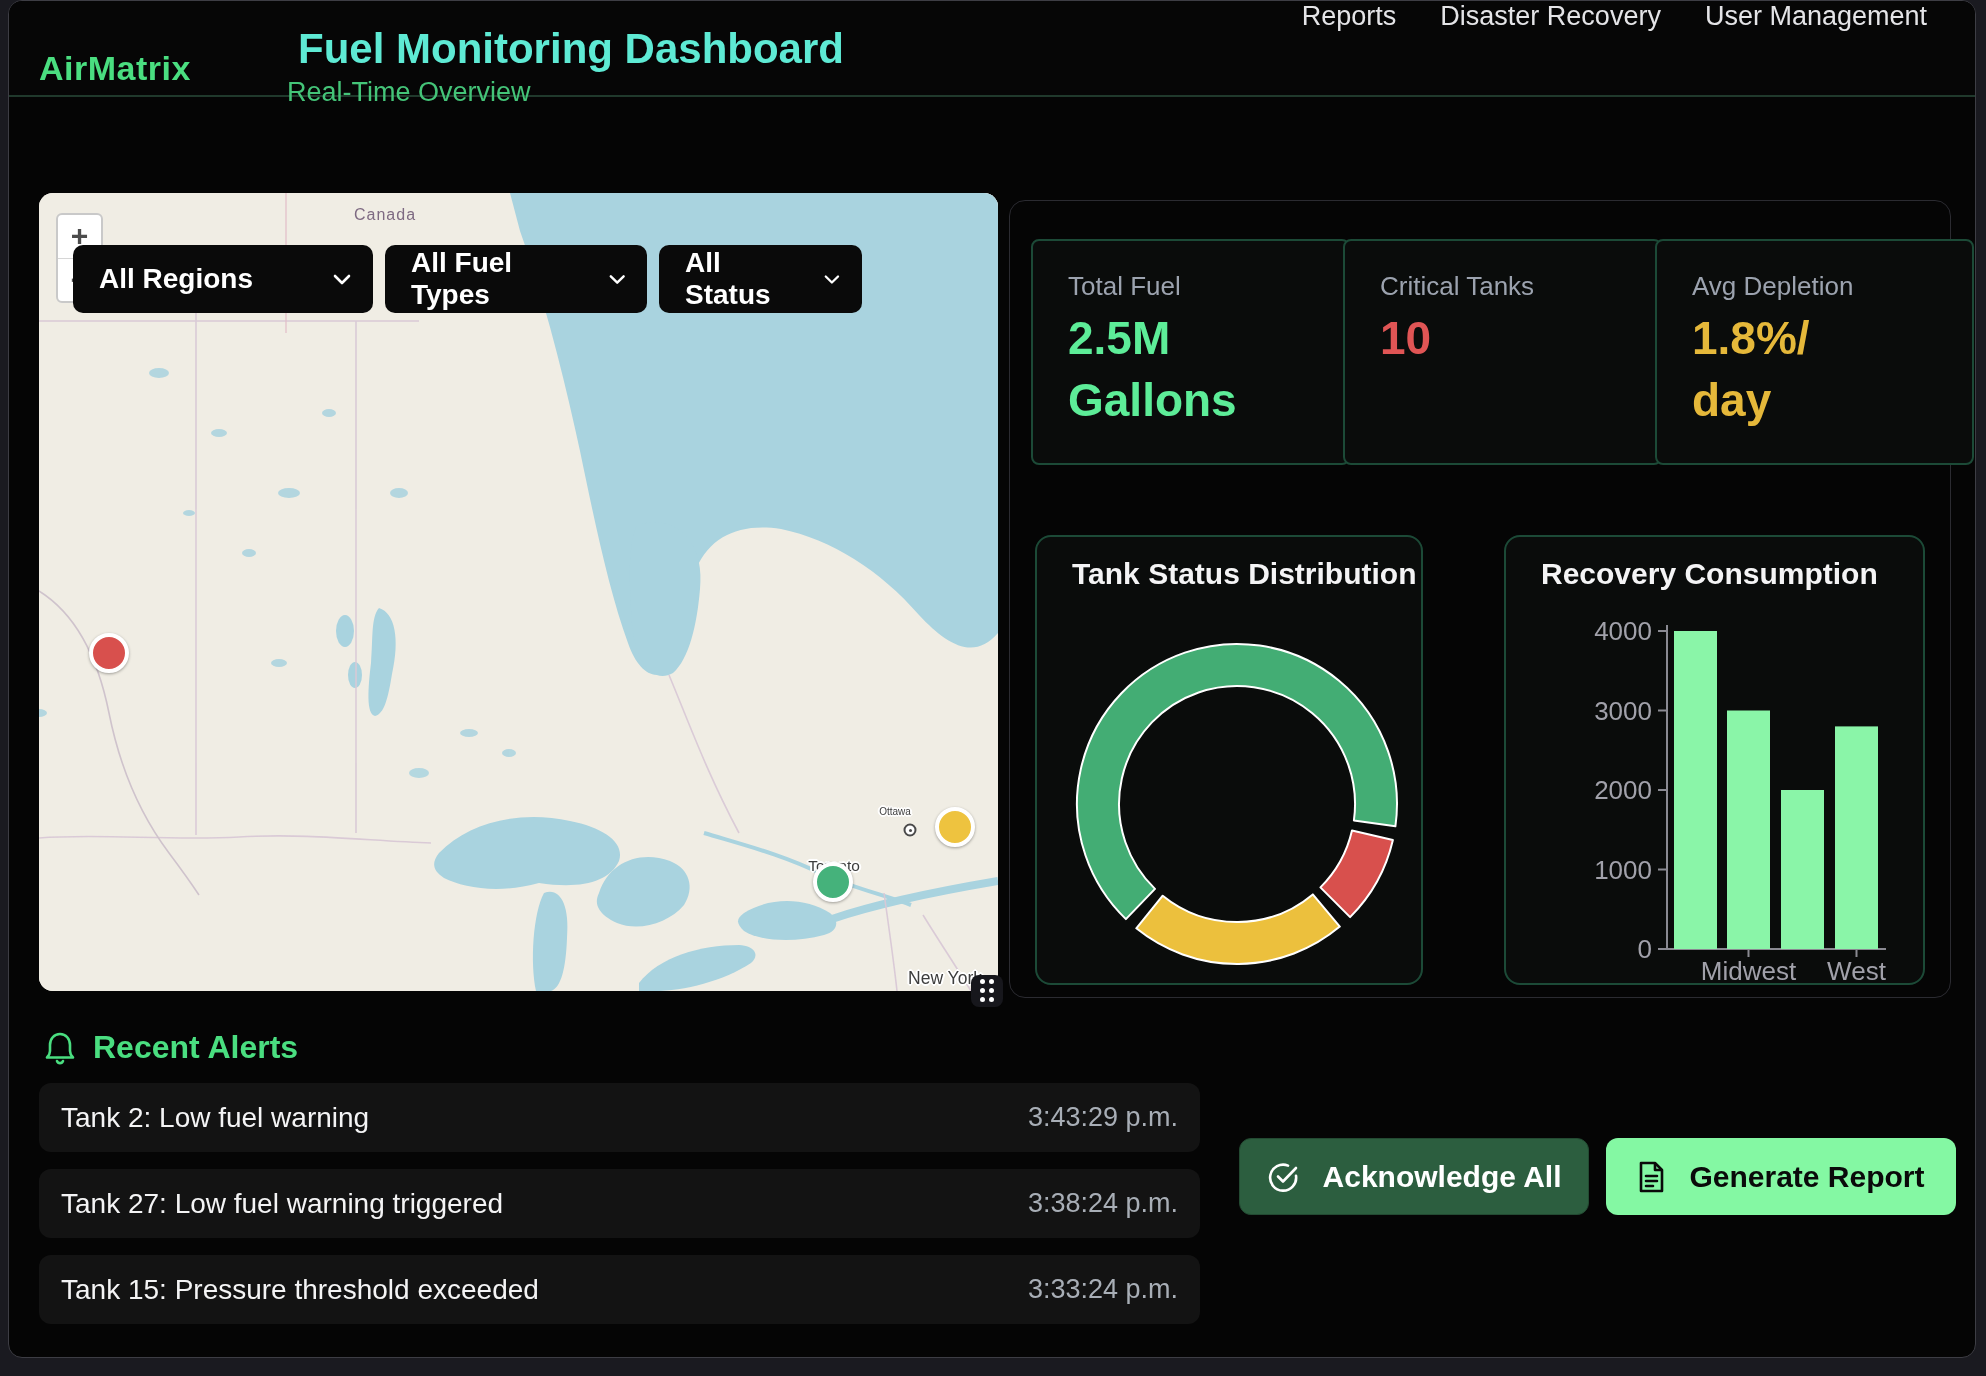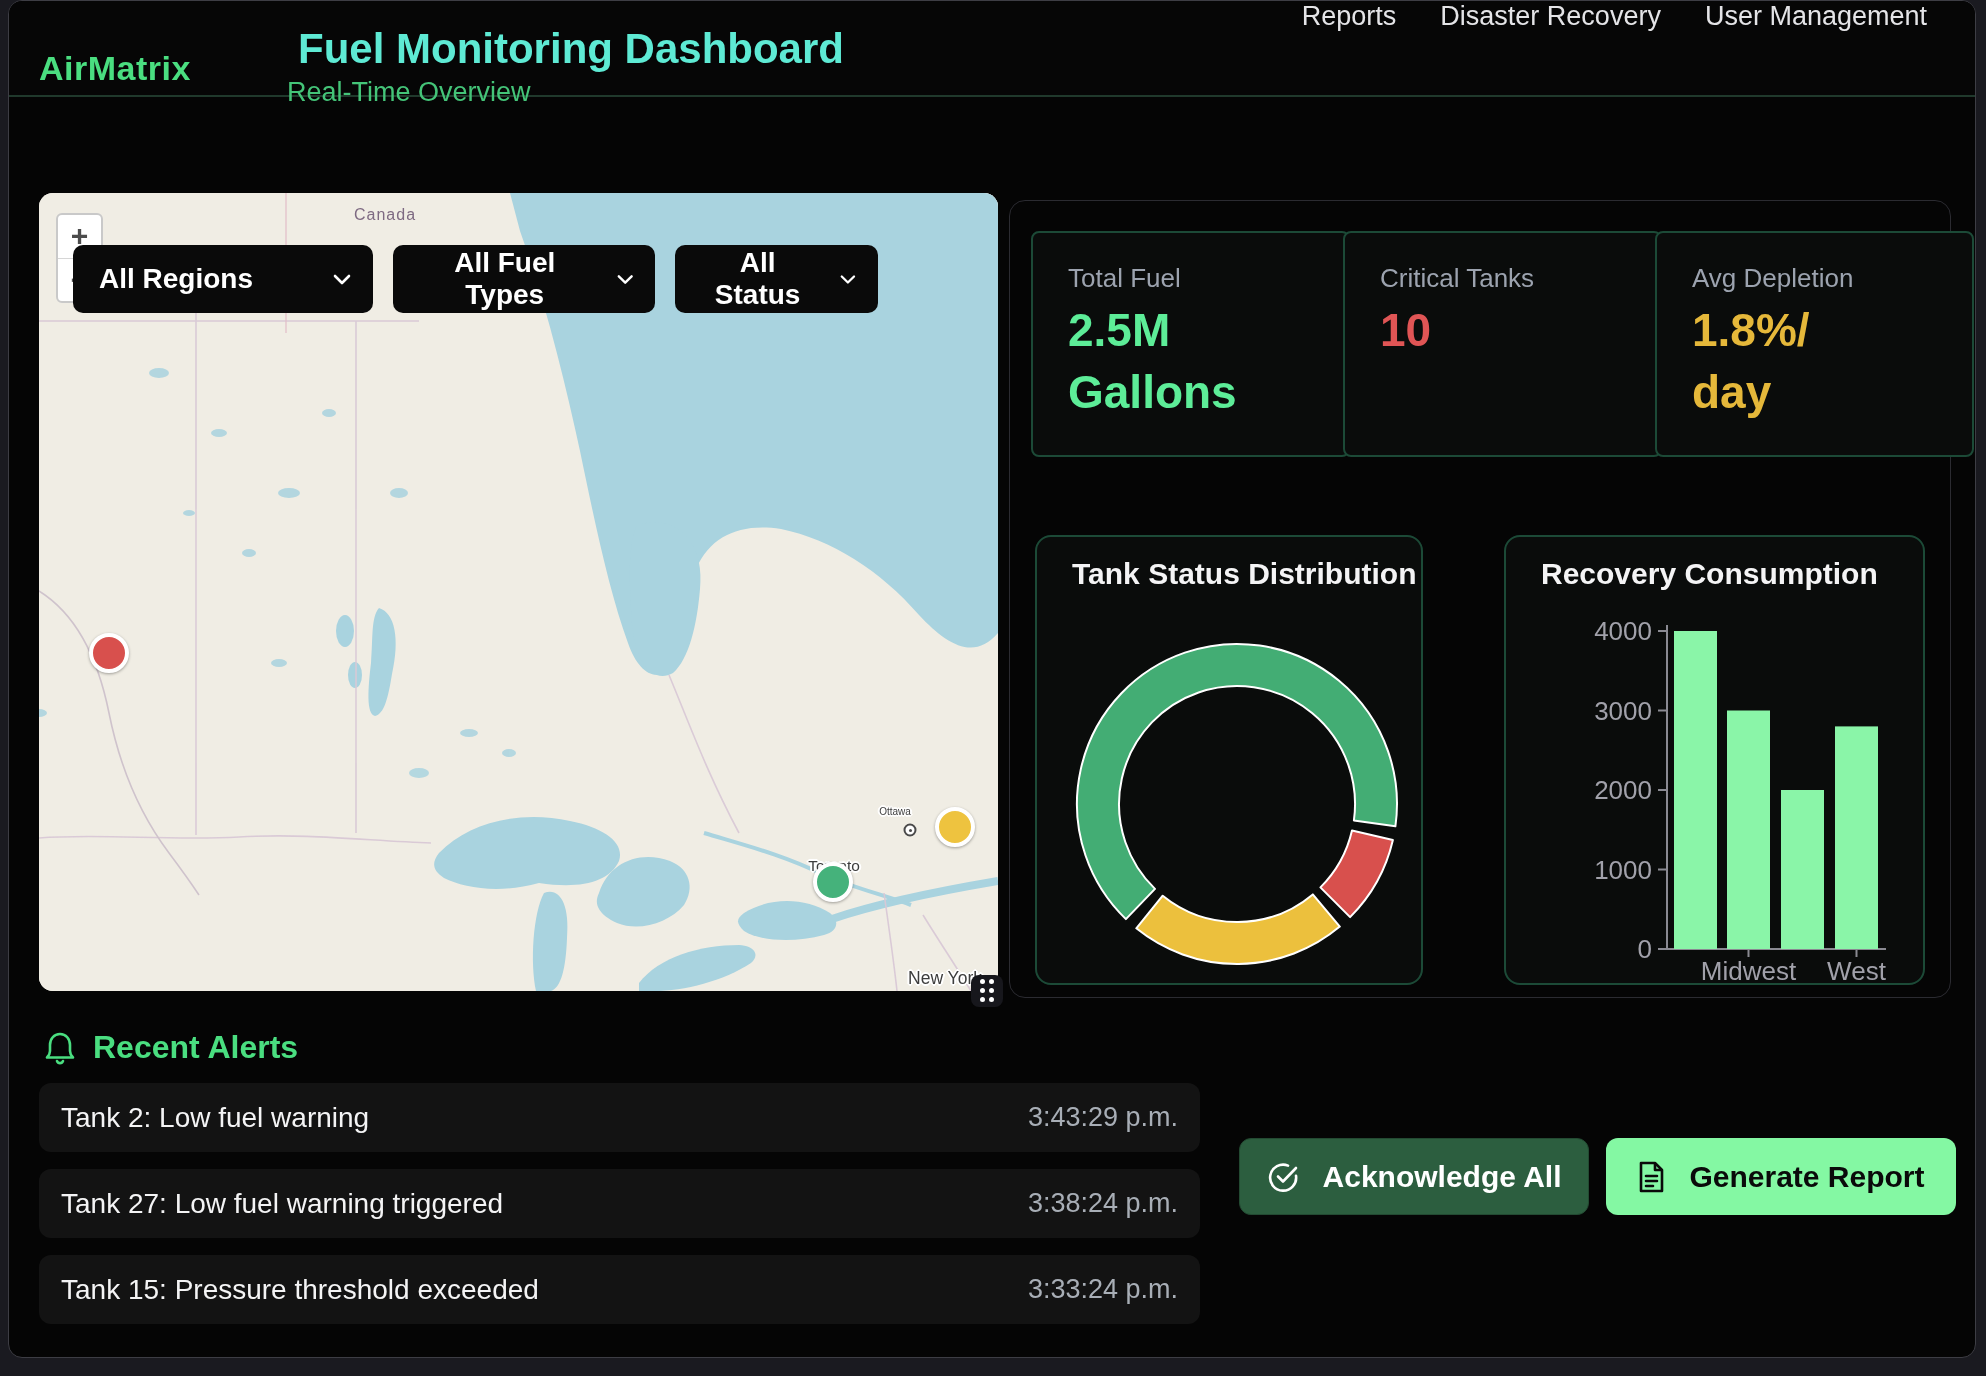--- a/index.html
+++ b/index.html
@@ -19,30 +19,30 @@
   .map-city{position:absolute;transform:translate(-50%,-50%);color:#3d3d3d;font-weight:400;white-space:nowrap;
     text-shadow:-2px 0 #fff,2px 0 #fff,0 -2px #fff,0 2px #fff,-1px -1px #fff,1px 1px #fff,1px -1px #fff,-1px 1px #fff;}
   .map-marker{position:absolute;width:32px;height:32px;border-radius:50%;border:4px solid #fff;box-sizing:content-box;
     transform:translate(-50%,-50%);box-shadow:0 1px 3px rgba(0,0,0,.35);}
   .town-dot{position:absolute;width:9px;height:9px;border:2px solid #4a4a4a;border-radius:50%;background:#fff;transform:translate(-50%,-50%);}
   .town-dot:after{content:"";position:absolute;left:50%;top:50%;width:3px;height:3px;border-radius:50%;background:#4a4a4a;transform:translate(-50%,-50%);}
   .zoomctl{position:absolute;left:17px;top:20px;width:47px;height:90px;background:#fff;border:2px solid #c9c9c9;
     border-radius:6px;box-sizing:border-box;display:flex;flex-direction:column;}
   .zoomctl .zbtn{flex:1;display:flex;align-items:center;justify-content:center;font-size:30px;font-weight:700;color:#4c4c4c;cursor:pointer;}
   .zoomctl .zbtn:first-child{border-bottom:1px solid #d6d6d6;}
-  .filters{position:absolute;left:34px;top:52px;display:flex;gap:20px;text-align:center;}
+  .filters{position:absolute;left:34px;top:52px;display:flex;gap:12px;}
   .pill{height:68px;background:#0a0a0a;border-radius:10px;color:#fff;display:flex;align-items:center;
     justify-content:space-between;padding:0 22px 0 26px;box-sizing:border-box;font-size:28px;font-weight:600;cursor:pointer;}
   .pill svg{margin-left:26px;}
   .grip{position:absolute;left:962px;top:974px;width:32px;height:32px;background:#17171c;border-radius:8px;
     display:grid;grid-template-columns:repeat(2,6px);grid-template-rows:repeat(3,6px);gap:3px;place-content:center;cursor:grab;}
   .grip i{width:5px;height:5px;border-radius:50%;background:#fff;}
   
   .panel{position:absolute;left:1000px;top:199px;width:942px;height:798px;border:1px solid #2b2b31;border-radius:16px;box-sizing:border-box;}
-  .stat{position:absolute;top:30px;width:319px;height:226px;background:#0a0c0b;border:2px solid #1c4a37;border-radius:8px;box-sizing:border-box;}
+  .stat{position:absolute;top:38px;width:319px;height:226px;background:#0a0c0b;border:2px solid #1c4a37;border-radius:8px;box-sizing:border-box;}
   .stat .lbl{position:absolute;left:35px;top:30px;font-size:26px;color:#9ca3af;}
   .stat .val{position:absolute;left:35px;top:66px;width:210px;font-size:46px;font-weight:700;line-height:62px;}
   .chart-card{position:absolute;top:334px;height:450px;background:#0a0c0b;border:2px solid #1c4a37;border-radius:16px;box-sizing:border-box;overflow:hidden;}
   .chart-title{position:absolute;left:35px;top:20px;font-size:30px;font-weight:700;color:#f4f4f5;}
   .chart-card svg{position:absolute;left:0;top:0;}
   
   .alerts-head{position:absolute;left:36px;top:1028px;display:flex;align-items:center;gap:18px;}
   .alerts-title{font-size:32px;font-weight:700;color:#4ade80;}
   .alert-row{position:absolute;left:30px;width:1161px;height:69px;background:#131313;border-radius:12px;
     display:flex;align-items:center;justify-content:space-between;padding:16px 22px;box-sizing:border-box;cursor:pointer;}

